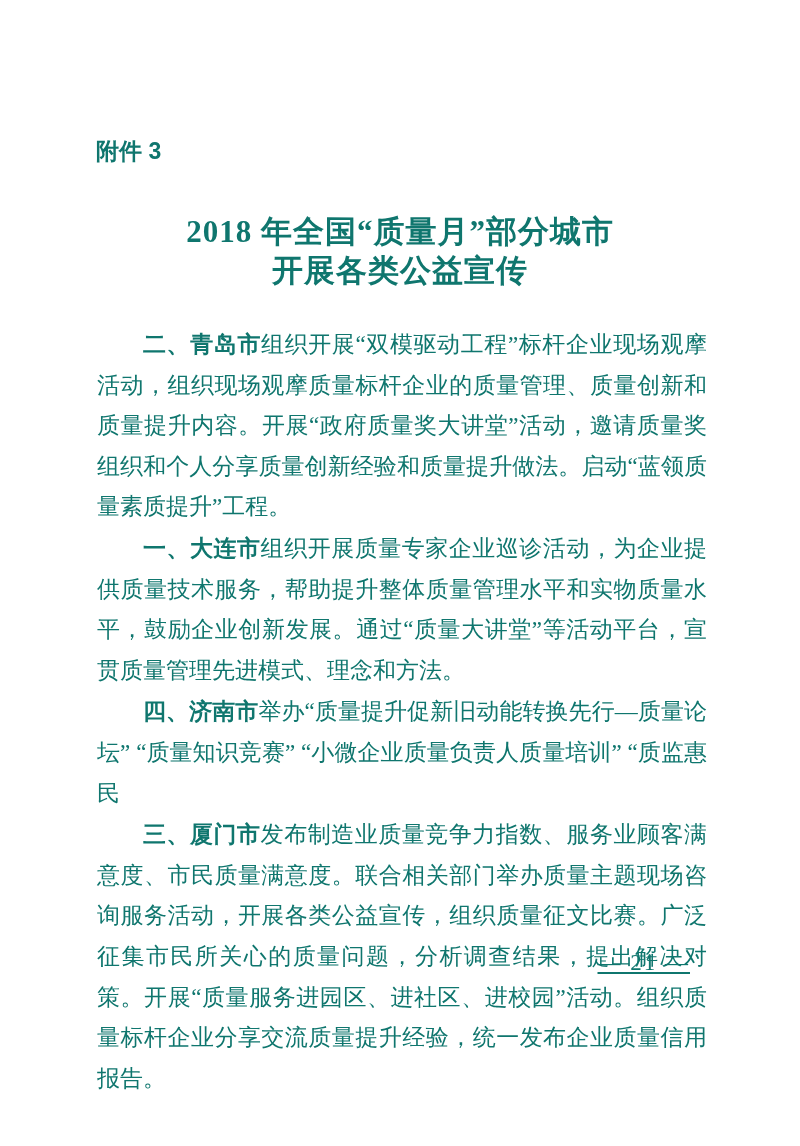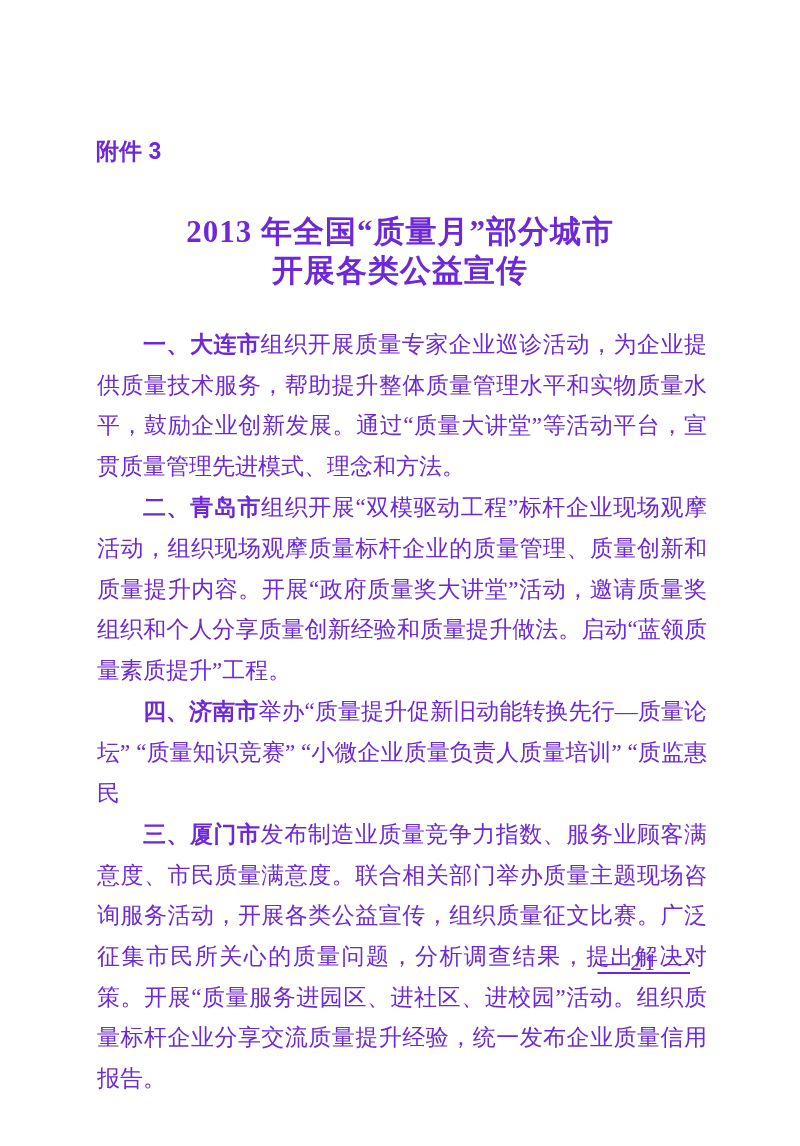--- a/index.html
+++ b/index.html
@@ -7,21 +7,21 @@
     padding: 0;
     background: #e8e8e8;
   }
   .page {
     position: relative;
     width: 800px;
     height: 1146px;
     margin: 0 auto;
     background: #ffffff;
     overflow: hidden;
-    color: #6d28d9;
+    color: #0f766e;
     font-family: "Liberation Serif", "DejaVu Serif", serif;
   }
   .attachment-label {
     position: absolute;
     left: 96px;
     top: 136px;
     font-family: "Liberation Sans", "DejaVu Sans", sans-serif;
     font-weight: bold;
     font-size: 23px;
     line-height: 30px;
@@ -71,28 +71,28 @@
   }
 </style>
 </head>
 <body>
 
 <div class="page">
 
   <div class="attachment-label">附件 3</div>
 
   <div class="doc-title">
-    <div>2013 年全国“质量月”部分城市</div>
+    <div>2018 年全国“质量月”部分城市</div>
     <div>开展各类公益宣传</div>
   </div>
 
   <div class="body-block">
+    <p class="para"><span class="para-lead">二、青岛市</span><span>组织开展“双模驱动工程”标杆企业现场观摩活动，组织现场观摩质量标杆企业的质量管理、质量创新和质量提升内容。开展“政府质量奖大讲堂”活动，邀请质量奖组织和个人分享质量创新经验和质量提升做法。启动“蓝领质量素质提升”工程。</span></p>
+
     <p class="para"><span class="para-lead">一、大连市</span><span>组织开展质量专家企业巡诊活动，为企业提供质量技术服务，帮助提升整体质量管理水平和实物质量水平，鼓励企业创新发展。通过“质量大讲堂”等活动平台，宣贯质量管理先进模式、理念和方法。</span></p>
-
-    <p class="para"><span class="para-lead">二、青岛市</span><span>组织开展“双模驱动工程”标杆企业现场观摩活动，组织现场观摩质量标杆企业的质量管理、质量创新和质量提升内容。开展“政府质量奖大讲堂”活动，邀请质量奖组织和个人分享质量创新经验和质量提升做法。启动“蓝领质量素质提升”工程。</span></p>
 
     <p class="para para-continued"><span class="para-lead">四、济南市</span><span>举办“质量提升促新旧动能转换先行—质量论坛” “质量知识竞赛” “小微企业质量负责人质量培训” “质监惠民</span></p>
 
     <p class="para"><span class="para-lead">三、厦门市</span><span>发布制造业质量竞争力指数、服务业顾客满意度、市民质量满意度。联合相关部门举办质量主题现场咨询服务活动，开展各类公益宣传，组织质量征文比赛。广泛征集市民所关心的质量问题，分析调查结果，提出解决对策。开展“质量服务进园区、进社区、进校园”活动。组织质量标杆企业分享交流质量提升经验，统一发布企业质量信用报告。</span></p>
   </div>
 
   <div class="page-number">— 21 —</div>
 
 </div>
 

